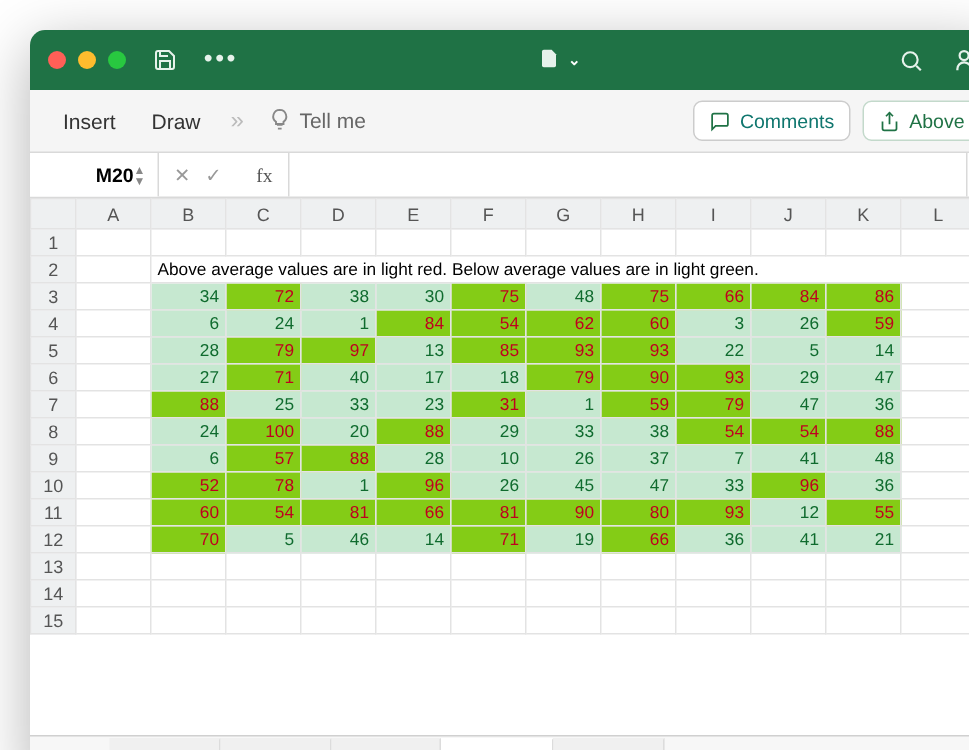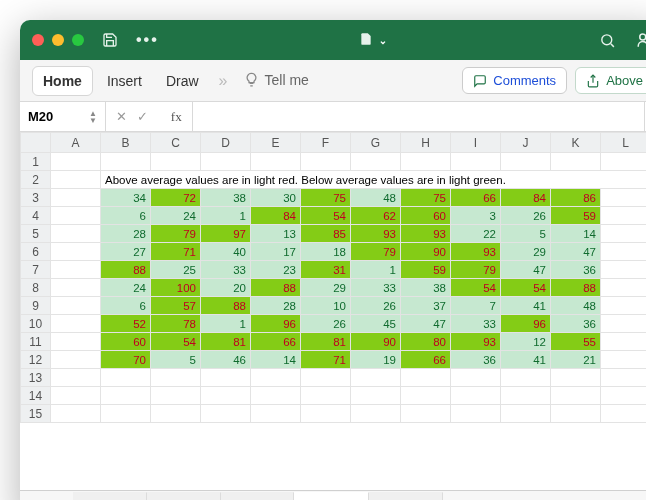--- a/index.html
+++ b/index.html
@@ -87,36 +87,36 @@
     align-items: center;
     gap: 6px;
     border: 1px solid #ccc;
     border-radius: 6px;
     padding: 5px 10px;
     font-size: 13px;
     background: #fff;
     cursor: pointer;
   }
   .pill-btn.share { color: #1f7245; border-color:#c3d9cb;}
-  .pill-btn.comments { color: #1d4ed8;}
+  .pill-btn.comments { color: #0f766e;}
   
   .fxrow {
     height: 30px;
     display: flex;
     align-items: stretch;
     border-bottom: 1px solid #d9d9d9;
     font-size: 13px;
   }
   .namebox {
     width: 86px;
     border-right: 1px solid #d9d9d9;
     display: flex;
     align-items: center;
     padding: 0 8px;
-    justify-content: space-between;
+    justify-content: flex-end;
     background:#fff;
   }
   .stepper { display:flex; flex-direction:column; gap:0; color:#888; font-size:8px; line-height:7px; }
   .fxbtns {
     display: flex;
     align-items: center;
     gap: 10px;
     padding: 0 10px;
     border-right: 1px solid #d9d9d9;
     color: #999;
@@ -230,21 +230,20 @@
             <path d="M3 21v-1a6 6 0 0 1 12 0v1"></path>
             <circle cx="18" cy="6" r="2.5"></circle>
             <line x1="18" y1="2" x2="18" y2="3.2"></line>
             <line x1="21" y1="6" x2="22" y2="6"></line>
           </svg>
       </span>
     </div>
   </div>
 
   <div class="ribbon">
-    <div class="tab active">Home</div>
     <div class="tab">Insert</div>
     <div class="tab">Draw</div>
     <span style="color:#bbb; padding:0 6px;">»</span>
     <div class="tellme">
       <span>
         <svg width="15" height="15" viewBox="0 0 24 24" fill="none" stroke="#888" stroke-width="2">
             <path d="M9 18h6M10 22h4M12 2a7 7 0 0 0-4 12.7V17h8v-2.3A7 7 0 0 0 12 2z"></path>
           </svg>
       </span>
       <span>Tell me</span>

